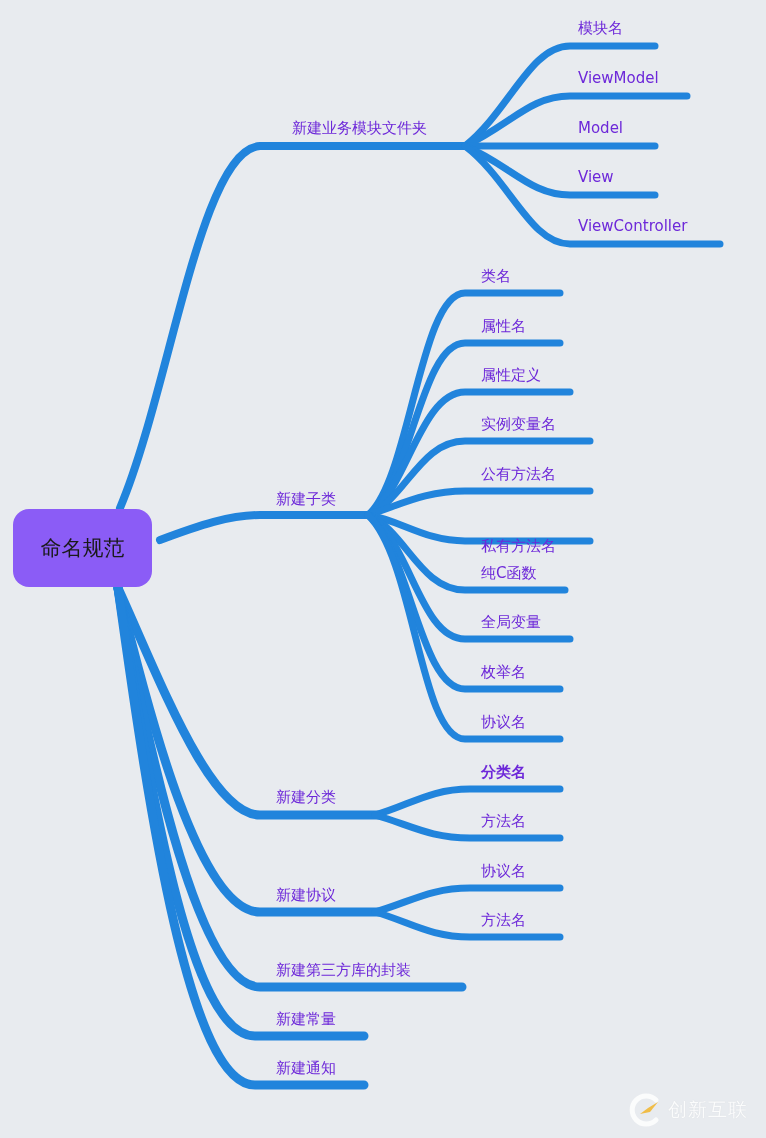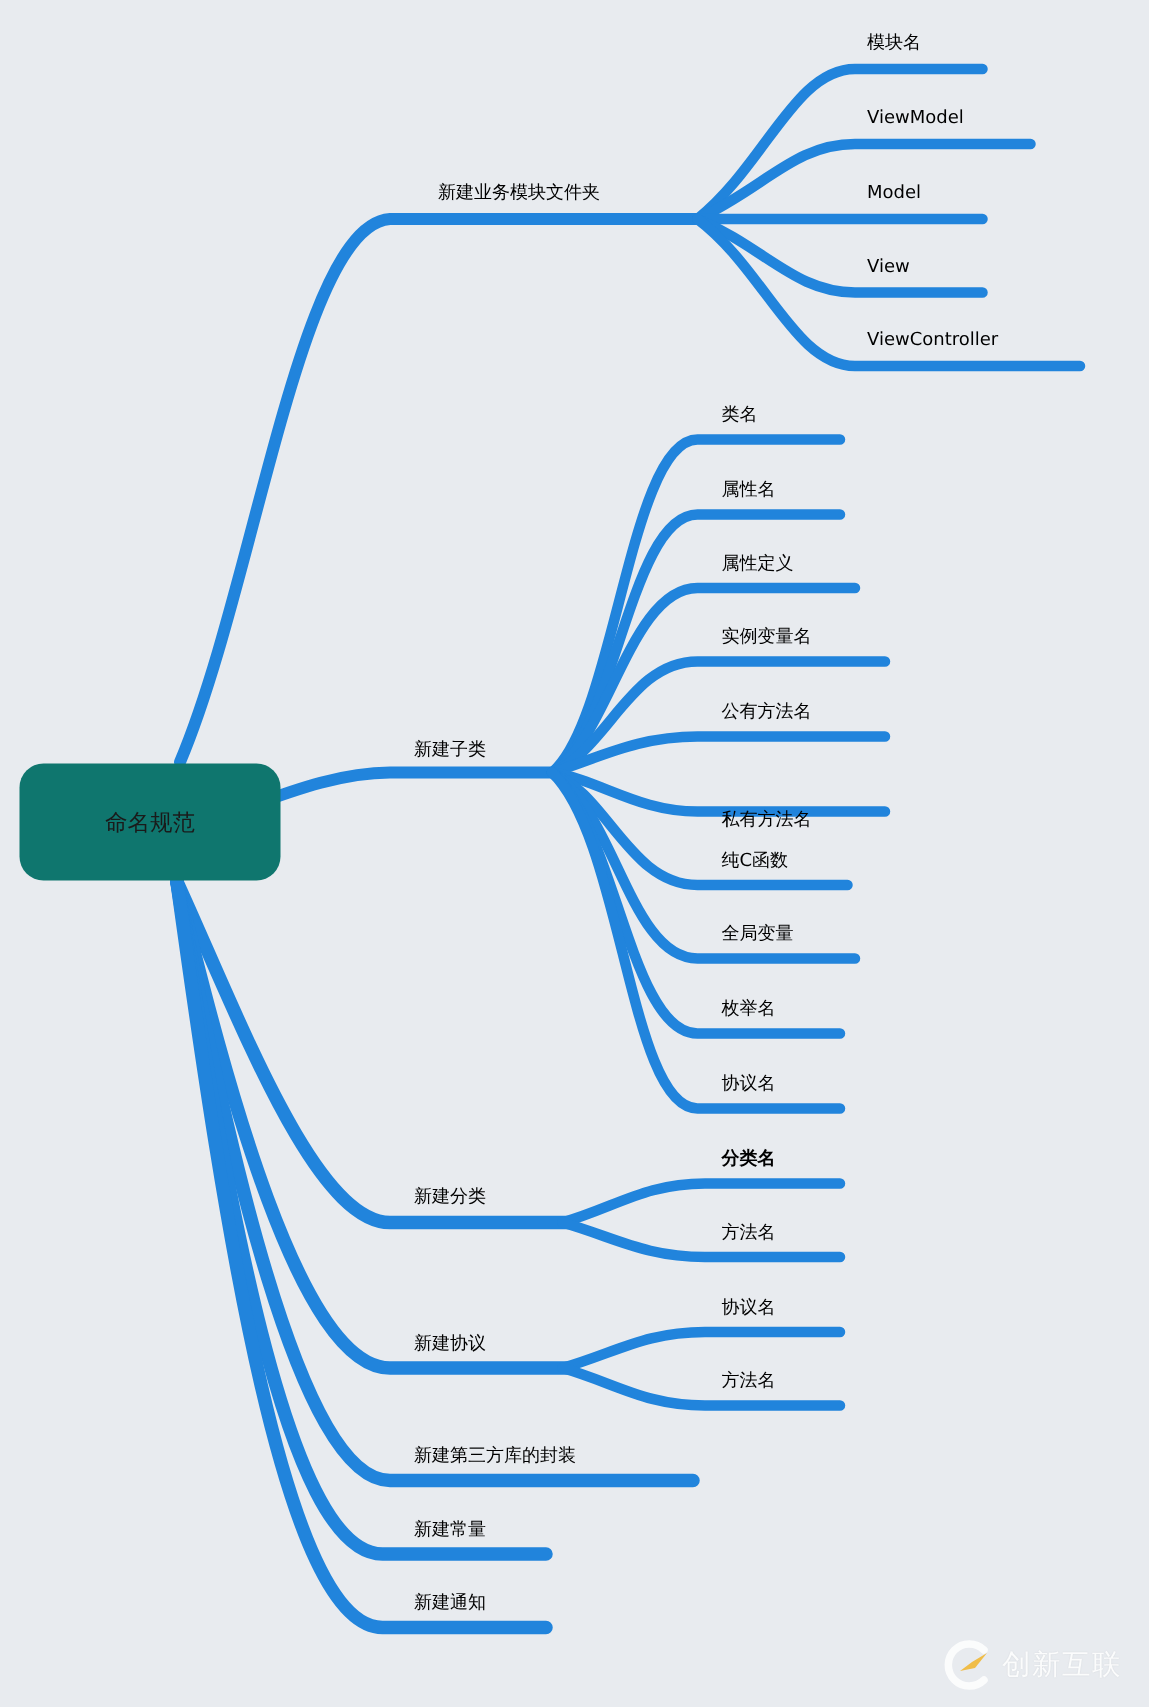--- a/index.html
+++ b/index.html
@@ -7,31 +7,31 @@
     width: 766px; height: 1138px;
     background: #e8ebef;
     position: relative;
     overflow: hidden;
     font-family: "DejaVu Sans", "Liberation Sans", sans-serif;
   }
   #mindmap { position: absolute; left: 0; top: 0; }
   .root-node {
     position: absolute;
     left: 13px; top: 509px;
-    width: 174px; height: 78px;
-    background: #0f766e;
+    width: 139px; height: 78px;
+    background: #8b5cf6;
     border-radius: 16px;
     display: flex; align-items: center; justify-content: center;
-    font-size: 15px; color: #1a1a1a;
+    font-size: 21px; color: #1a1a1a;
     box-sizing: border-box;
   }
   .label {
     position: absolute;
-    font-size: 12px;
-    color: #000000;
+    font-size: 15px;
+    color: #6d28d9;
     white-space: nowrap;
     line-height: 20px;
   }
   .watermark {
     position: absolute; left: 628px; top: 1090px;
     width: 136px; height: 40px;
     display: flex; align-items: center;
     opacity: 0.85;
   }
   .watermark .wm-text {

